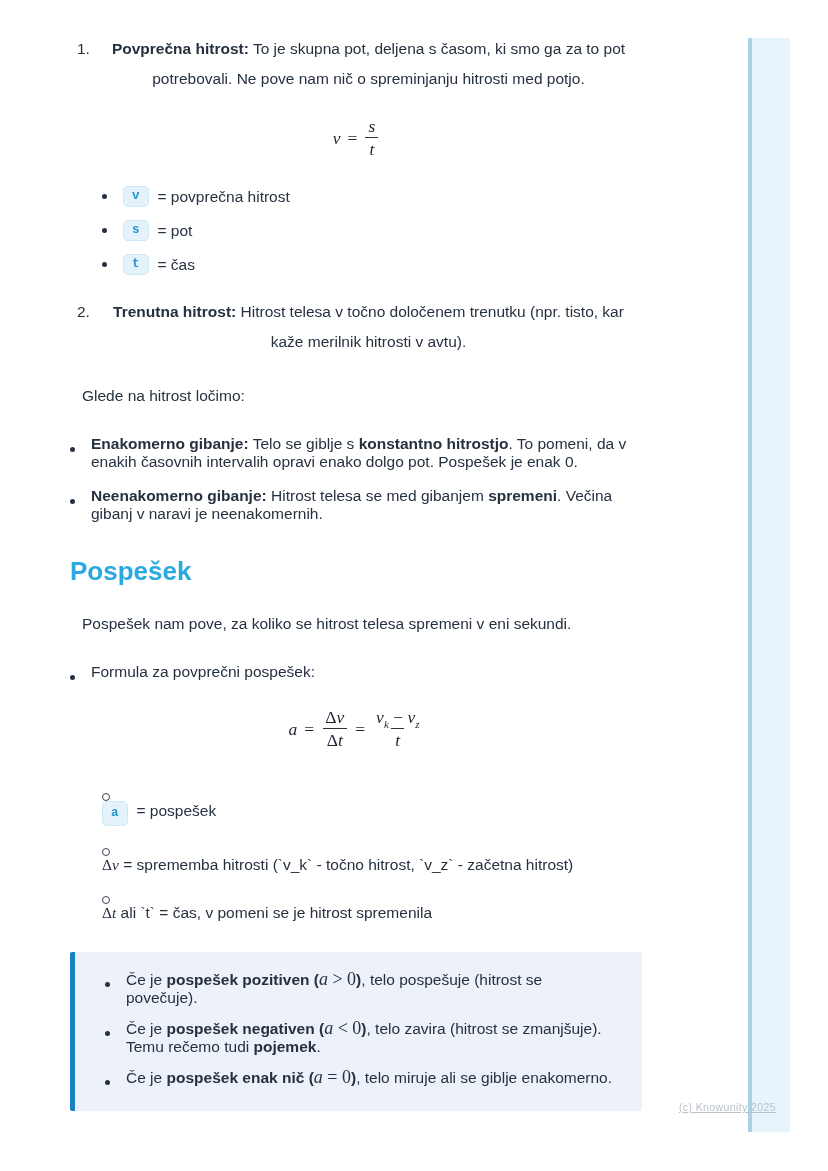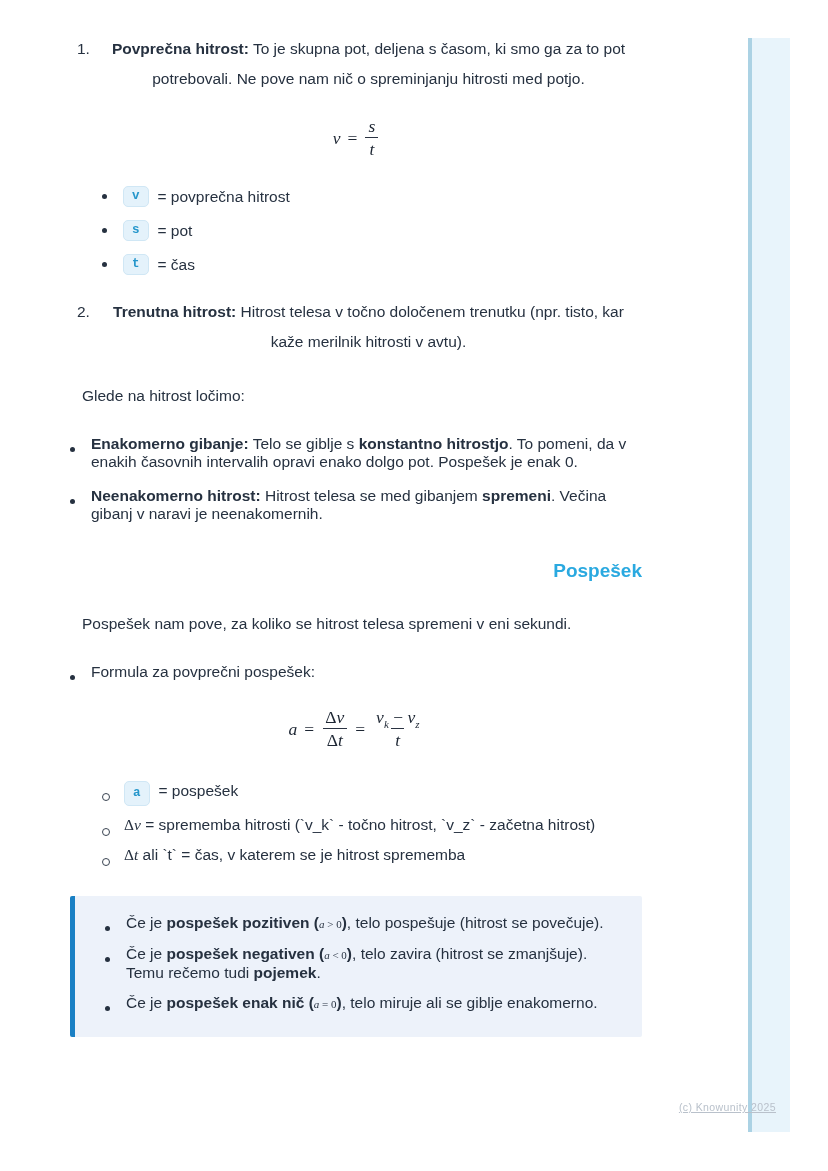--- a/index.html
+++ b/index.html
@@ -40,39 +40,39 @@
   .ring { flex:none; width:6px; height:6px; border-radius:50%; border:1.5px solid #3a4452; background:transparent; margin-right:14px; }
   .badge {
     display:inline-block; font-family:"Liberation Mono", monospace; font-weight:bold;
     font-size:12.5px; color:#2596cb; background:#e4f2fb; border:1px solid #d0e7f5;
     border-radius:5px; padding:2px 8px 3px; margin-right:9px;
   }
   .blist { margin:0; padding:0; list-style:none; }
   .bitem { display:flex; margin-bottom:16px; }
   .bitem .dot, .bitem .ring { margin-top:12px; }
   .bitem .body { flex:1; line-height:18px; }
-  .blist.nested .bitem { padding-left:32px; margin-bottom:10px; }
+  .blist.nested .bitem { padding-left:32px; margin-bottom:10px;flex-direction:column; }
 
   .para { margin:24px 12px; }
   .h2 {
-    font-size:19px; font-weight:bold; color:#2aa9e0;
-    margin:34px 0 20px; line-height:28px;text-align:right;
+    font-size:26px; font-weight:bold; color:#2aa9e0;
+    margin:34px 0 20px; line-height:28px;
   }
 
   
   .callout {
     margin-top:30px; width:572px; box-sizing:border-box;
     background:#edf2fa; border-left:5px solid #1a80c4; border-radius:2px;
     padding:18px 26px 24px 20px;
   }
   .callout-title { font-weight:bold; line-height:30px; margin-bottom:2px; }
   .callout .blist { padding-left:10px; }
   .callout .bitem { margin-bottom:12px; }
   .callout .bitem:last-child { margin-bottom:0; }
-  .cmath { font-family:"Liberation Serif", serif; font-size:11px; }
+  .cmath { font-family:"Liberation Serif", serif; font-size:18px; }
 
   
   .edge-strip {
     position:absolute; left:748px; top:38px; width:42px; height:1094px;
     background:#e8f4fb; border-left:4px solid #abd2e4; box-sizing:border-box; z-index:1;
   }
   .footer-credit {
     position:absolute; top:1101px; right:52px; z-index:2;
     font-size:10.5px; letter-spacing:0.4px; color:#b9c1cb;text-decoration:underline;
   }
@@ -121,21 +121,21 @@
 
   <p class="para">Glede na hitrost ločimo:</p>
 
   <ul class="blist">
     <li class="bitem">
       <span class="dot"></span>
       <span class="body"><b>Enakomerno gibanje:</b><span> Telo se giblje s </span><b>konstantno hitrostjo</b><span>. To pomeni, da v enakih časovnih intervalih opravi enako dolgo pot. Pospešek je enak 0.</span></span>
     </li>
     <li class="bitem">
       <span class="dot"></span>
-      <span class="body"><b>Neenakomerno hitrost:</b><span> Hitrost telesa se med gibanjem </span><b>spremeni</b><span>. Večina gibanj v naravi je neenakomernih.</span></span>
+      <span class="body"><b>Neenakomerno gibanje:</b><span> Hitrost telesa se med gibanjem </span><b>spremeni</b><span>. Večina gibanj v naravi je neenakomernih.</span></span>
     </li>
   </ul>
 
   <div class="h2">Pospešek</div>
 
   <p class="para">Pospešek nam pove, za koliko se hitrost telesa spremeni v eni sekundi.</p>
 
   <ul class="blist">
     <li class="bitem" style="margin-bottom:13px">
       <span class="dot"></span>
@@ -161,21 +161,21 @@
     <li class="bitem">
       <span class="ring"></span>
       <span class="body"><code class="badge">a</code><span>= pospešek</span></span>
     </li>
     <li class="bitem">
       <span class="ring"></span>
       <span class="body"><span class="mr">Δ</span><span class="mi">v</span><span> = sprememba hitrosti (`v_k` - točno hitrost, `v_z` - začetna hitrost)</span></span>
     </li>
     <li class="bitem">
       <span class="ring"></span>
-      <span class="body"><span class="mr">Δ</span><span class="mi">t</span><span> ali `t` = čas, v katerem se je hitrost sprememba</span></span>
+      <span class="body"><span class="mr">Δ</span><span class="mi">t</span><span> ali `t` = čas, v pomeni se je hitrost spremenila</span></span>
     </li>
   </ul>
 
   <div class="callout">
     <ul class="blist">
       <li class="bitem">
         <span class="dot"></span>
         <span class="body"><span>Če je </span><b>pospešek pozitiven (</b><span class="cmath"><span class="mi">a</span><span class="mr"> &gt; 0</span></span><b>)</b><span>, telo pospešuje (hitrost se povečuje).</span></span>
       </li>
       <li class="bitem">

